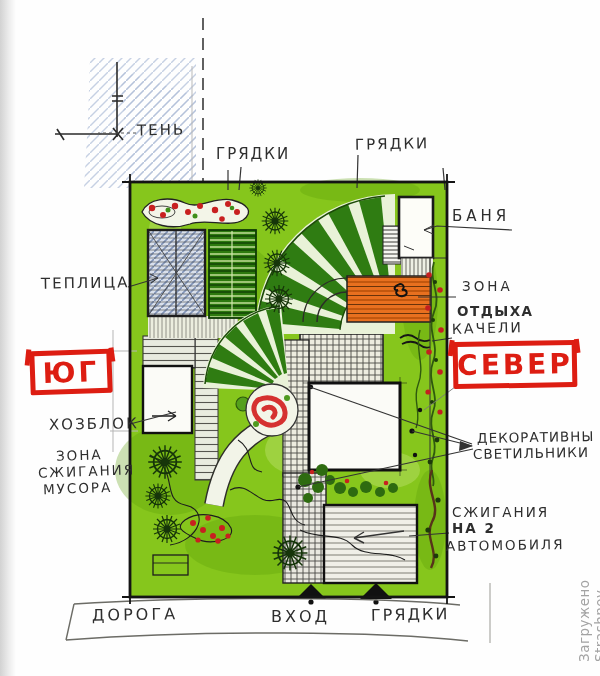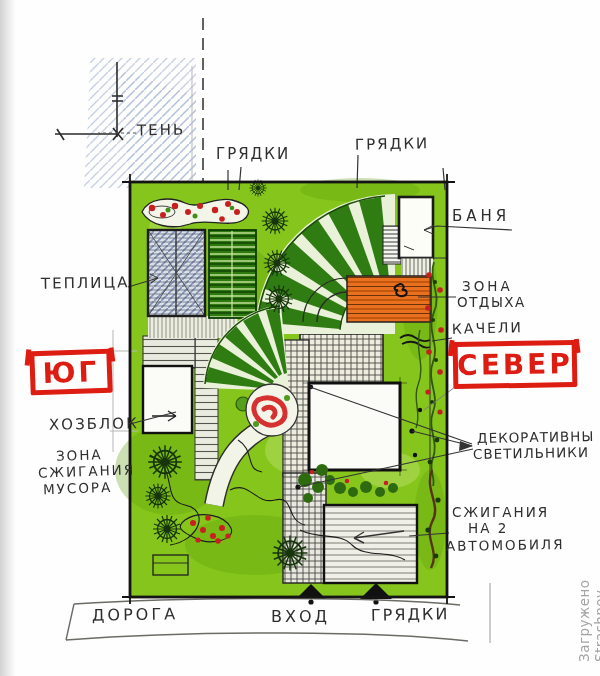--- a/index.html
+++ b/index.html
@@ -376,31 +376,31 @@
       <path d="M122,182 H140 M130,174 V192 M438,182 H455 M447,174 V192
                M130,589 V604 M122,597 H141 M447,589 V604 M437,597 H455" stroke-width="1.8"></path>
     </g>
   </svg>
 
   <div class="lbl" style="left:137px;top:122px;font-size:15px;transform:rotate(-1deg);">ТЕНЬ</div>
   <div class="lbl" style="left:216px;top:146px;font-size:15px;">ГРЯДКИ</div>
   <div class="lbl" style="left:355px;top:136px;font-size:15px;transform:rotate(-1deg);">ГРЯДКИ</div>
   <div class="lbl" style="left:452px;top:208px;font-size:15px;letter-spacing:4px;">БАНЯ</div>
   <div class="lbl" style="left:462px;top:279px;font-size:13.5px;letter-spacing:3px;">ЗОНА</div>
-  <div class="lbl" style="left:457px;top:295px;font-size:13.5px;letter-spacing:1.5px;">ОТДЫХА</div>
+  <div class="lbl" style="left:457px;top:304px;font-size:13.5px;letter-spacing:1.5px;font-weight:bold;">ОТДЫХА</div>
   <div class="lbl" style="left:452px;top:321px;font-size:14px;transform:rotate(-1.5deg);">КАЧЕЛИ</div>
   <div class="lbl" style="left:41px;top:275px;font-size:15px;transform:rotate(-1deg);">ТЕПЛИЦА</div>
   <div class="lbl" style="left:49px;top:416px;font-size:15px;transform:rotate(-1deg);">ХОЗБЛОК</div>
   <div class="lbl" style="left:56px;top:448px;font-size:13.5px;transform:rotate(-2deg);">ЗОНА</div>
   <div class="lbl" style="left:38px;top:464px;font-size:13.5px;transform:rotate(-2deg);">СЖИГАНИЯ</div>
   <div class="lbl" style="left:43px;top:481px;font-size:13.5px;transform:rotate(-2deg);">МУСОРА</div>
   <div class="lbl" style="left:477px;top:430px;font-size:13.5px;letter-spacing:1px;transform:rotate(-1deg);">ДЕКОРАТИВНЫ</div>
   <div class="lbl" style="left:473px;top:446px;font-size:13.5px;letter-spacing:1px;transform:rotate(-1deg);">СВЕТИЛЬНИКИ</div>
   <div class="lbl" style="left:452px;top:505px;font-size:13.5px;">СЖИГАНИЯ</div>
-  <div class="lbl" style="left:468px;top:521px;font-size:13.5px;font-weight:normal;">НА 2</div>
+  <div class="lbl" style="left:452px;top:521px;font-size:13.5px;font-weight:bold;">НА 2</div>
   <div class="lbl" style="left:446px;top:538px;font-size:13.5px;transform:rotate(-1deg);">АВТОМОБИЛЯ</div>
   <div class="lbl" style="left:92px;top:606px;font-size:16px;letter-spacing:3px;transform:rotate(-1deg);">ДОРОГА</div>
   <div class="lbl" style="left:271px;top:608px;font-size:16px;letter-spacing:3px;">ВХОД</div>
   <div class="lbl" style="left:371px;top:606px;font-size:16px;letter-spacing:2px;transform:rotate(-1deg);">ГРЯДКИ</div>
 
   <div class="rbox" style="left:30px;top:350px;width:72px;height:34px;transform:rotate(-2deg);">
     <span>ЮГ</span>
   </div>
   <div class="rbox" style="left:453px;top:341px;width:114px;height:37px;transform:rotate(-1deg);">
     <span>СЕВЕР</span>

